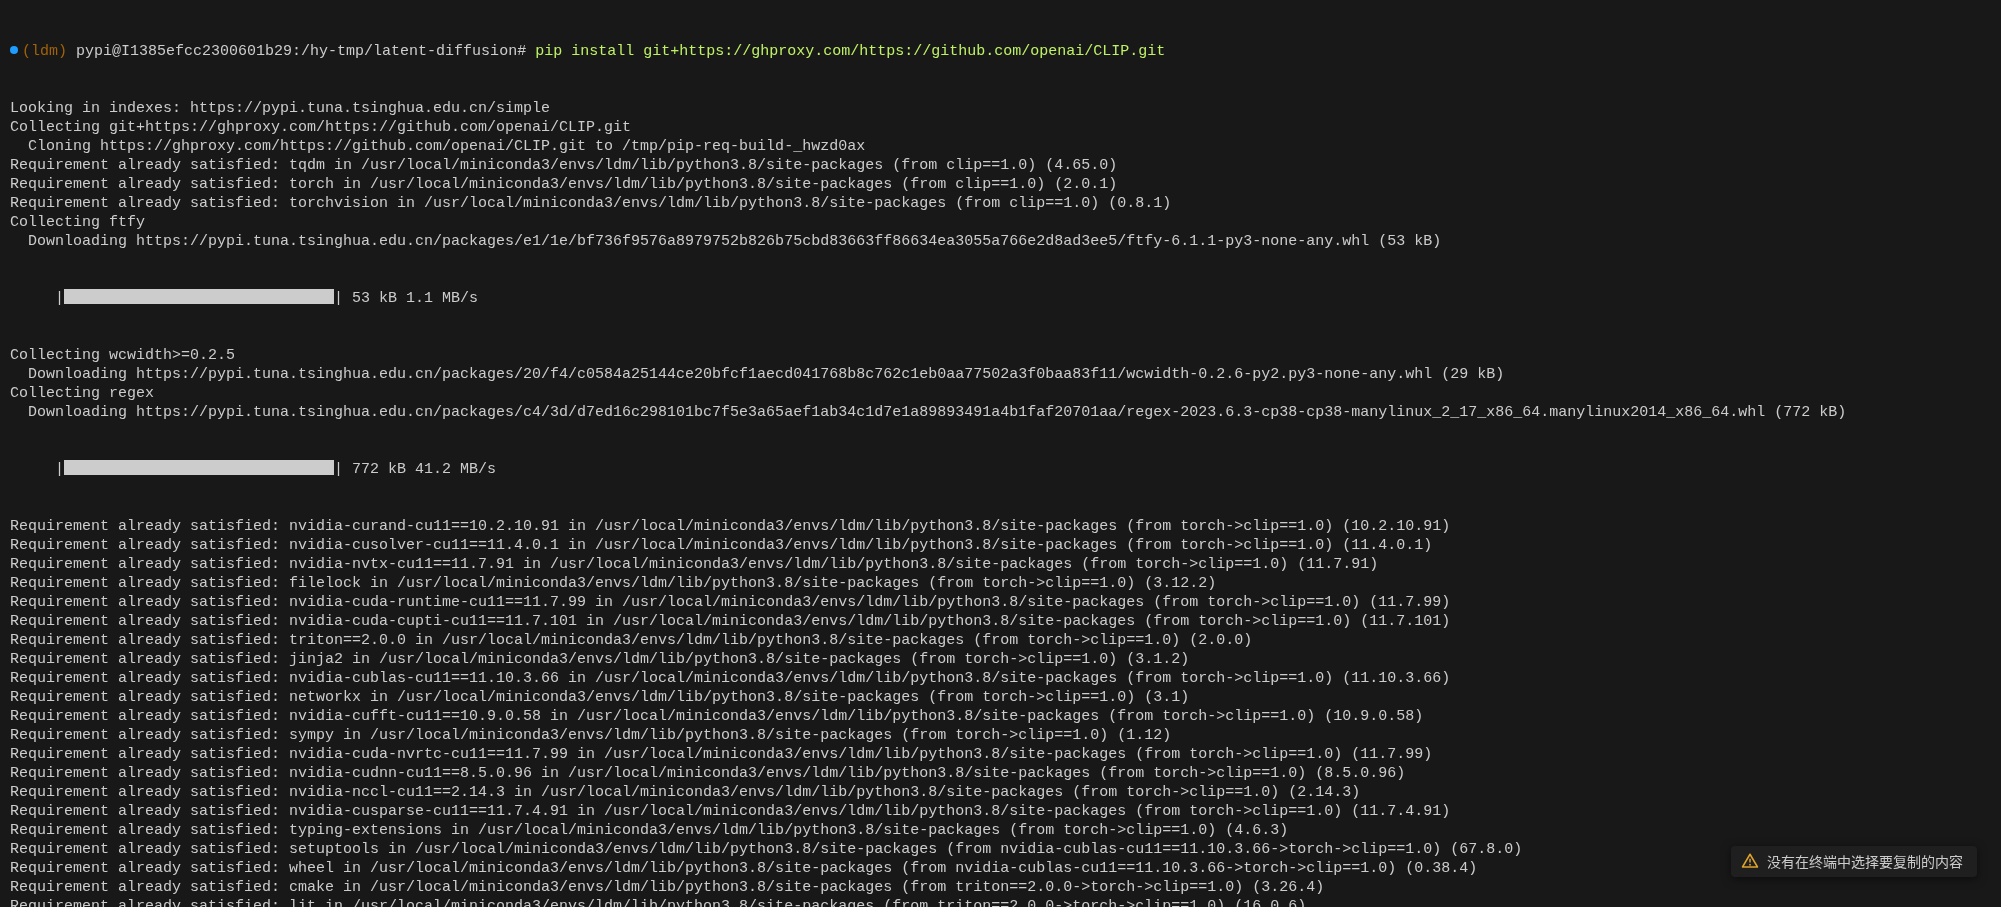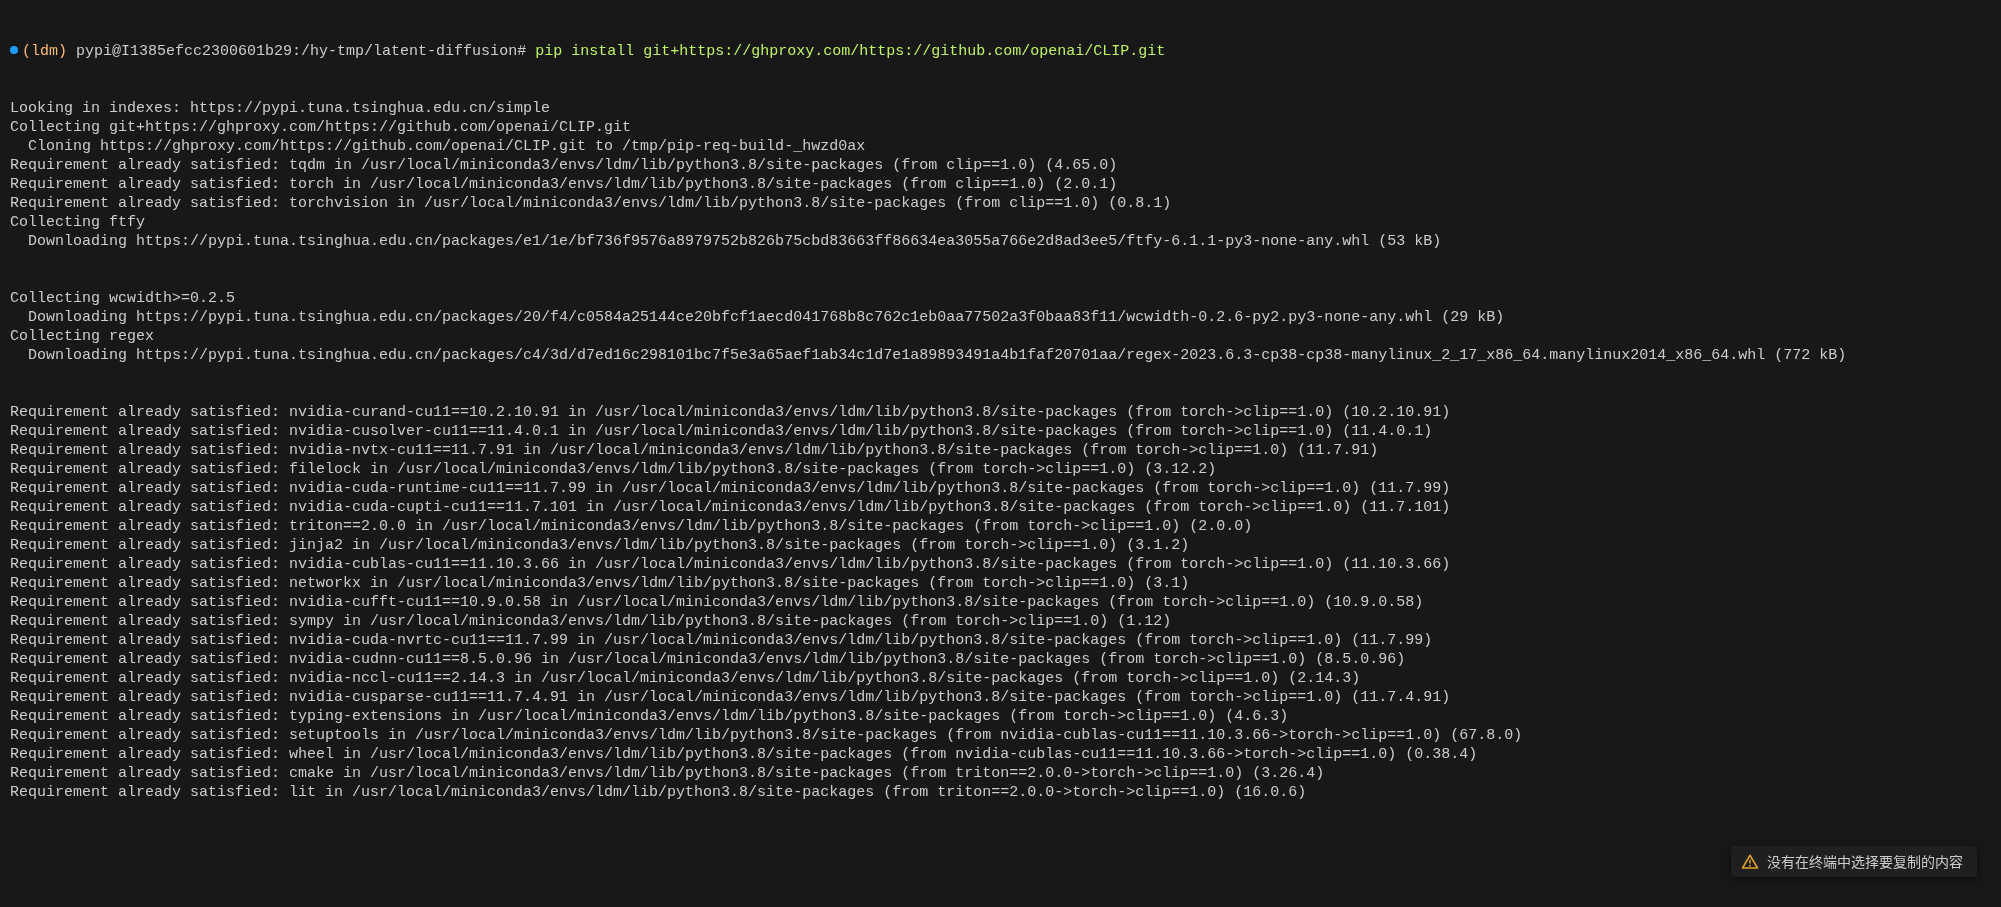--- a/index.html
+++ b/index.html
@@ -20,21 +20,21 @@
   }
   .line { white-space: pre; }
   .status-dot {
     display: inline-block;
     width: 8px; height: 8px;
     border-radius: 50%;
     background: #1e9cff;
     margin-right: 4px;
     vertical-align: 1px;
   }
-  .prompt-env { color: #fdba74; }
+  .prompt-env { color: #a16207; }
   .prompt-path { color: #cccccc; }
   .cmd { color: #bef264; }
   .bar-pipe { color: #cccccc; }
   .bar-fill {
     display: inline-block;
     background: #cccccc;
     width: 270px;
     height: 15px;
     vertical-align: -2px;
   }
@@ -42,33 +42,35 @@
     position: fixed;
     right: 24px;
     bottom: 30px;
     background: #1f1f1f;
     color: #cccccc;
     padding: 6px 14px 6px 10px;
     border-radius: 4px;
     font-family: "Microsoft YaHei", "Noto Sans CJK SC", sans-serif;
     font-size: 14px;
     display: flex;
-    align-items: flex-end;
+    align-items: flex-start;
     gap: 8px;
     box-shadow: 0 2px 10px rgba(0,0,0,0.5);
   }
   .toast svg { width: 18px; height: 18px; flex-shrink: 0; }
 </style>
 </head>
 <body>
 
 <div class="term">
   <div class="line"><span class="status-dot"></span><span class="prompt-env">(ldm)</span> <span class="prompt-path">pypi@I1385efcc2300601b29</span>:<span class="prompt-path">/hy-tmp/latent-diffusion</span><span>#</span> <span class="cmd">pip install git+https://ghproxy.com/https://github.com/openai/CLIP.git</span></div>
   <div id="block-a"><div class="line">Looking in indexes: https://pypi.tuna.tsinghua.edu.cn/simple</div><div class="line">Collecting git+https://ghproxy.com/https://github.com/openai/CLIP.git</div><div class="line">  Cloning https://ghproxy.com/https://github.com/openai/CLIP.git to /tmp/pip-req-build-_hwzd0ax</div><div class="line">Requirement already satisfied: tqdm in /usr/local/miniconda3/envs/ldm/lib/python3.8/site-packages (from clip==1.0) (4.65.0)</div><div class="line">Requirement already satisfied: torch in /usr/local/miniconda3/envs/ldm/lib/python3.8/site-packages (from clip==1.0) (2.0.1)</div><div class="line">Requirement already satisfied: torchvision in /usr/local/miniconda3/envs/ldm/lib/python3.8/site-packages (from clip==1.0) (0.8.1)</div><div class="line">Collecting ftfy</div><div class="line">  Downloading https://pypi.tuna.tsinghua.edu.cn/packages/e1/1e/bf736f9576a8979752b826b75cbd83663ff86634ea3055a766e2d8ad3ee5/ftfy-6.1.1-py3-none-any.whl (53 kB)</div></div>
+  <div class="line">     <span class="bar-pipe">|</span><span class="bar-fill"></span><span class="bar-pipe">|</span><span> 53 kB 1.1 MB/s</span></div>
   <div id="block-b"><div class="line">Collecting wcwidth&gt;=0.2.5</div><div class="line">  Downloading https://pypi.tuna.tsinghua.edu.cn/packages/20/f4/c0584a25144ce20bfcf1aecd041768b8c762c1eb0aa77502a3f0baa83f11/wcwidth-0.2.6-py2.py3-none-any.whl (29 kB)</div><div class="line">Collecting regex</div><div class="line">  Downloading https://pypi.tuna.tsinghua.edu.cn/packages/c4/3d/d7ed16c298101bc7f5e3a65aef1ab34c1d7e1a89893491a4b1faf20701aa/regex-2023.6.3-cp38-cp38-manylinux_2_17_x86_64.manylinux2014_x86_64.whl (772 kB)</div></div>
+  <div class="line">     <span class="bar-pipe">|</span><span class="bar-fill"></span><span class="bar-pipe">|</span><span> 772 kB 41.2 MB/s</span></div>
   <div id="block-c"><div class="line">Requirement already satisfied: nvidia-curand-cu11==10.2.10.91 in /usr/local/miniconda3/envs/ldm/lib/python3.8/site-packages (from torch-&gt;clip==1.0) (10.2.10.91)</div><div class="line">Requirement already satisfied: nvidia-cusolver-cu11==11.4.0.1 in /usr/local/miniconda3/envs/ldm/lib/python3.8/site-packages (from torch-&gt;clip==1.0) (11.4.0.1)</div><div class="line">Requirement already satisfied: nvidia-nvtx-cu11==11.7.91 in /usr/local/miniconda3/envs/ldm/lib/python3.8/site-packages (from torch-&gt;clip==1.0) (11.7.91)</div><div class="line">Requirement already satisfied: filelock in /usr/local/miniconda3/envs/ldm/lib/python3.8/site-packages (from torch-&gt;clip==1.0) (3.12.2)</div><div class="line">Requirement already satisfied: nvidia-cuda-runtime-cu11==11.7.99 in /usr/local/miniconda3/envs/ldm/lib/python3.8/site-packages (from torch-&gt;clip==1.0) (11.7.99)</div><div class="line">Requirement already satisfied: nvidia-cuda-cupti-cu11==11.7.101 in /usr/local/miniconda3/envs/ldm/lib/python3.8/site-packages (from torch-&gt;clip==1.0) (11.7.101)</div><div class="line">Requirement already satisfied: triton==2.0.0 in /usr/local/miniconda3/envs/ldm/lib/python3.8/site-packages (from torch-&gt;clip==1.0) (2.0.0)</div><div class="line">Requirement already satisfied: jinja2 in /usr/local/miniconda3/envs/ldm/lib/python3.8/site-packages (from torch-&gt;clip==1.0) (3.1.2)</div><div class="line">Requirement already satisfied: nvidia-cublas-cu11==11.10.3.66 in /usr/local/miniconda3/envs/ldm/lib/python3.8/site-packages (from torch-&gt;clip==1.0) (11.10.3.66)</div><div class="line">Requirement already satisfied: networkx in /usr/local/miniconda3/envs/ldm/lib/python3.8/site-packages (from torch-&gt;clip==1.0) (3.1)</div><div class="line">Requirement already satisfied: nvidia-cufft-cu11==10.9.0.58 in /usr/local/miniconda3/envs/ldm/lib/python3.8/site-packages (from torch-&gt;clip==1.0) (10.9.0.58)</div><div class="line">Requirement already satisfied: sympy in /usr/local/miniconda3/envs/ldm/lib/python3.8/site-packages (from torch-&gt;clip==1.0) (1.12)</div><div class="line">Requirement already satisfied: nvidia-cuda-nvrtc-cu11==11.7.99 in /usr/local/miniconda3/envs/ldm/lib/python3.8/site-packages (from torch-&gt;clip==1.0) (11.7.99)</div><div class="line">Requirement already satisfied: nvidia-cudnn-cu11==8.5.0.96 in /usr/local/miniconda3/envs/ldm/lib/python3.8/site-packages (from torch-&gt;clip==1.0) (8.5.0.96)</div><div class="line">Requirement already satisfied: nvidia-nccl-cu11==2.14.3 in /usr/local/miniconda3/envs/ldm/lib/python3.8/site-packages (from torch-&gt;clip==1.0) (2.14.3)</div><div class="line">Requirement already satisfied: nvidia-cusparse-cu11==11.7.4.91 in /usr/local/miniconda3/envs/ldm/lib/python3.8/site-packages (from torch-&gt;clip==1.0) (11.7.4.91)</div><div class="line">Requirement already satisfied: typing-extensions in /usr/local/miniconda3/envs/ldm/lib/python3.8/site-packages (from torch-&gt;clip==1.0) (4.6.3)</div><div class="line">Requirement already satisfied: setuptools in /usr/local/miniconda3/envs/ldm/lib/python3.8/site-packages (from nvidia-cublas-cu11==11.10.3.66-&gt;torch-&gt;clip==1.0) (67.8.0)</div><div class="line">Requirement already satisfied: wheel in /usr/local/miniconda3/envs/ldm/lib/python3.8/site-packages (from nvidia-cublas-cu11==11.10.3.66-&gt;torch-&gt;clip==1.0) (0.38.4)</div><div class="line">Requirement already satisfied: cmake in /usr/local/miniconda3/envs/ldm/lib/python3.8/site-packages (from triton==2.0.0-&gt;torch-&gt;clip==1.0) (3.26.4)</div><div class="line">Requirement already satisfied: lit in /usr/local/miniconda3/envs/ldm/lib/python3.8/site-packages (from triton==2.0.0-&gt;torch-&gt;clip==1.0) (16.0.6)</div></div>
 </div>
 
 <div class="toast">
   <svg viewBox="0 0 24 24">
     <path d="M12 3 L22 20 L2 20 Z" fill="none" stroke="#e0a42b" stroke-width="2" stroke-linejoin="round"></path>
     <line x1="12" y1="9" x2="12" y2="14" stroke="#e0a42b" stroke-width="2"></line>
     <circle cx="12" cy="17" r="1.2" fill="#e0a42b"></circle>
   </svg>
   <span>没有在终端中选择要复制的内容</span>

